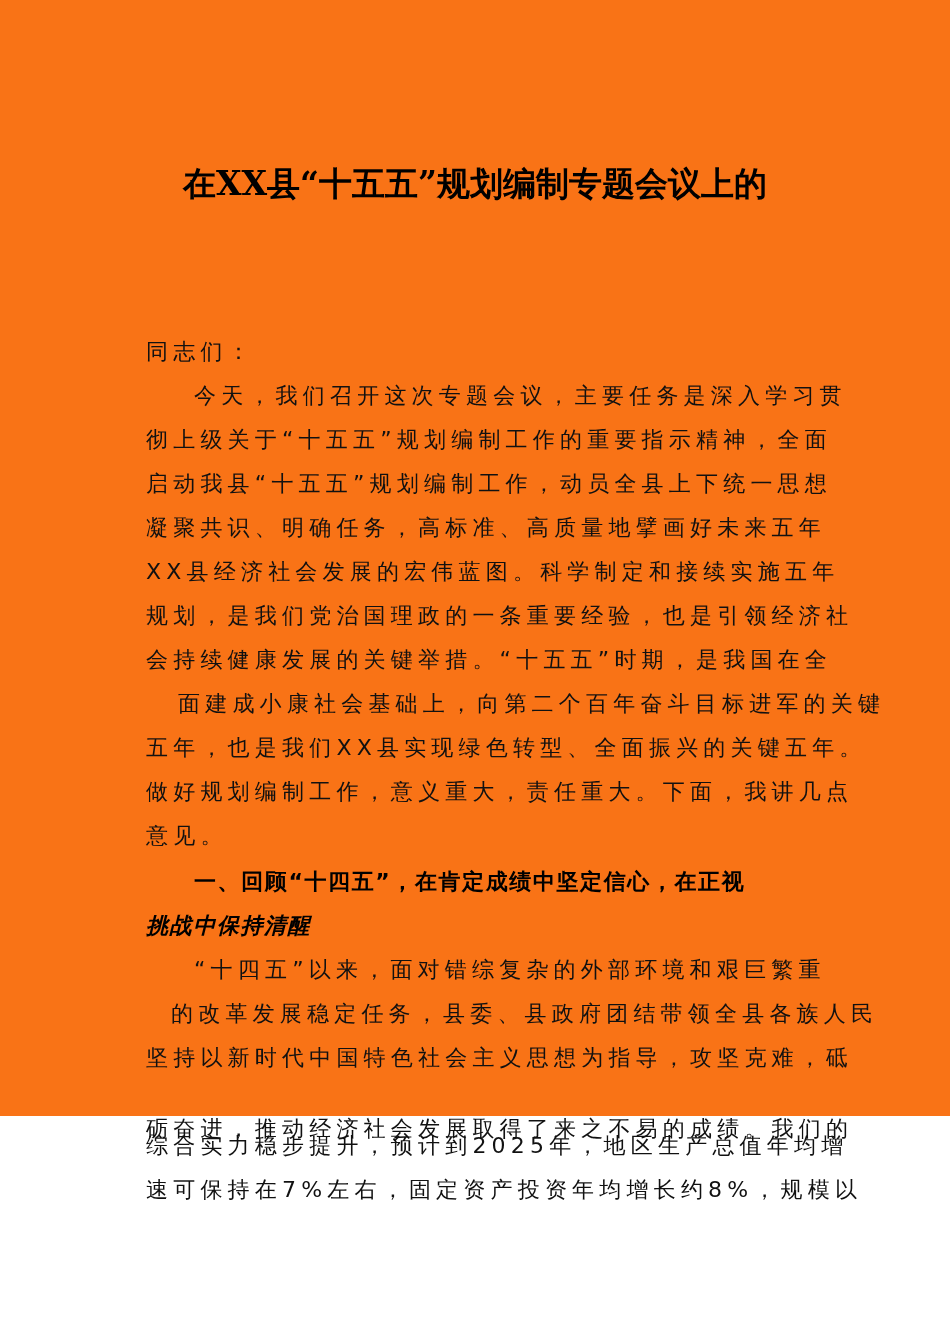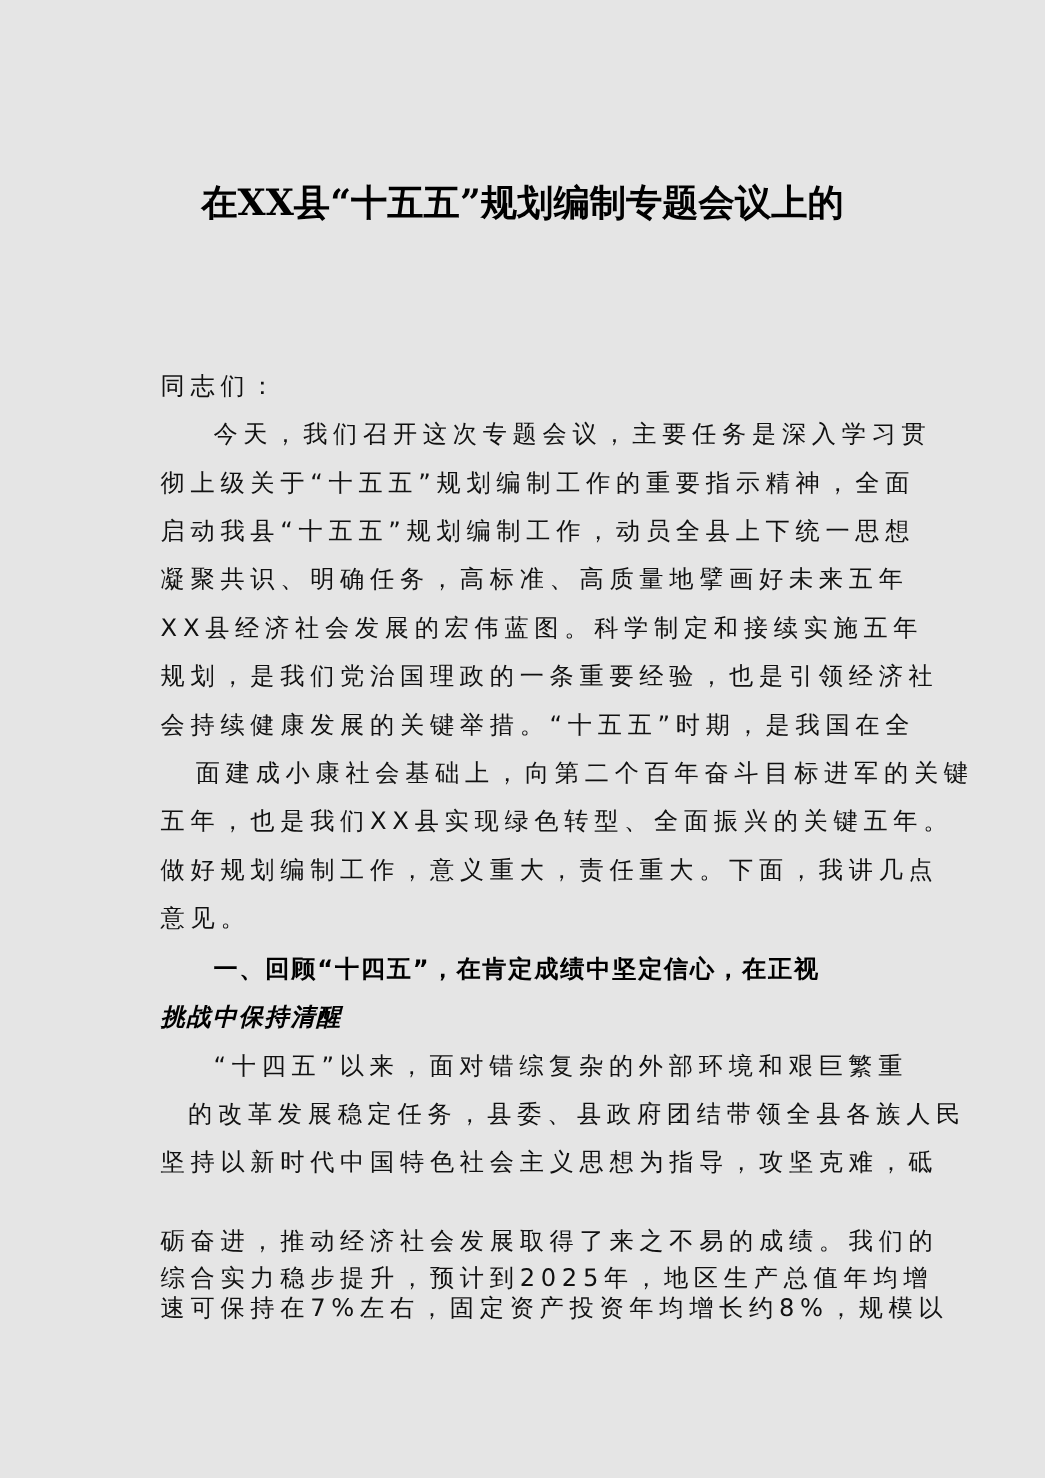--- a/index.html
+++ b/index.html
@@ -11,22 +11,22 @@
       width: 950px;
       height: 1344px;
       position: relative;
       overflow: hidden;
       color: #111111;
       font-family: "DejaVu Serif", "Liberation Serif", serif;
     }
     .page {
       position: absolute;
       left: 0; top: 0;
-      width: 950px; height: 1344px;
-      background: #e5e5e5;
+      width: 950px; height: 1116px;
+      background: #f97316;
     }
     .title {
       position: absolute;
       left: 140px;
       width: 670px;
       text-align: center;
       font-family: "DejaVu Serif", "Liberation Serif", serif;
       font-weight: bold;
       font-size: 33px;
       line-height: 40px;
@@ -81,17 +81,17 @@
   <div>
     <div class="line heading indent" style="top:867px;">一、回顾“十四五”，在肯定成绩中坚定信心，在正视</div>
     <div class="line heading" style="top:911px;font-style:italic;">挑战中保持清醒</div>
   </div>
 
   <div>
     <div class="line indent" style="top:955px;">“十四五”以来，面对错综复杂的外部环境和艰巨繁重</div>
     <div class="line" style="top:999px;margin-left:25px;">的改革发展稳定任务，县委、县政府团结带领全县各族人民</div>
     <div class="line" style="top:1043px;">坚持以新时代中国特色社会主义思想为指导，攻坚克难，砥</div>
     <div class="line" style="top:1087px;margin-top:27px;">砺奋进，推动经济社会发展取得了来之不易的成绩。我们的</div>
-    <div class="line" style="top:1131px;margin-top:17px;">综合实力稳步提升，预计到2025年，地区生产总值年均增</div>
+    <div class="line" style="top:1131px;">综合实力稳步提升，预计到2025年，地区生产总值年均增</div>
     <div class="line" style="top:1175px;">速可保持在7%左右，固定资产投资年均增长约8%，规模以</div>
   </div>
 
 </div>
 
 </body></html>

